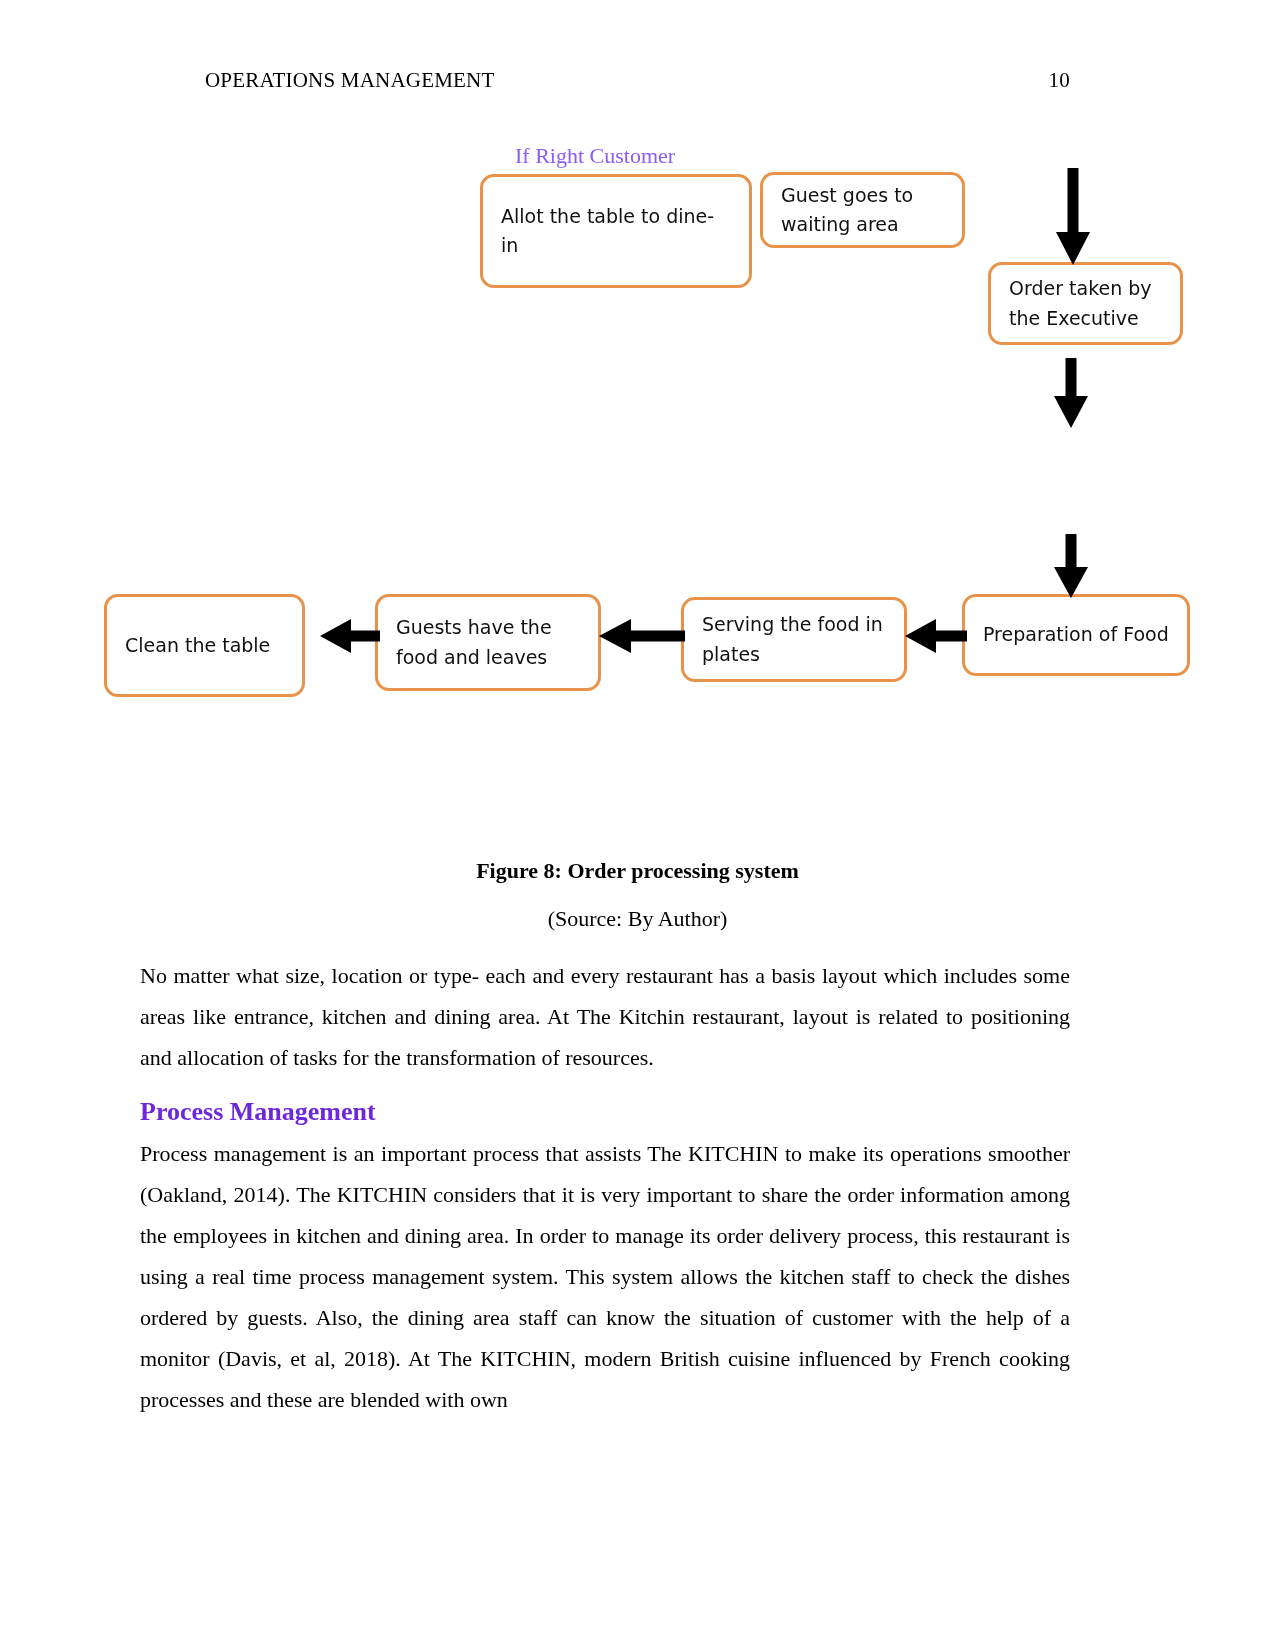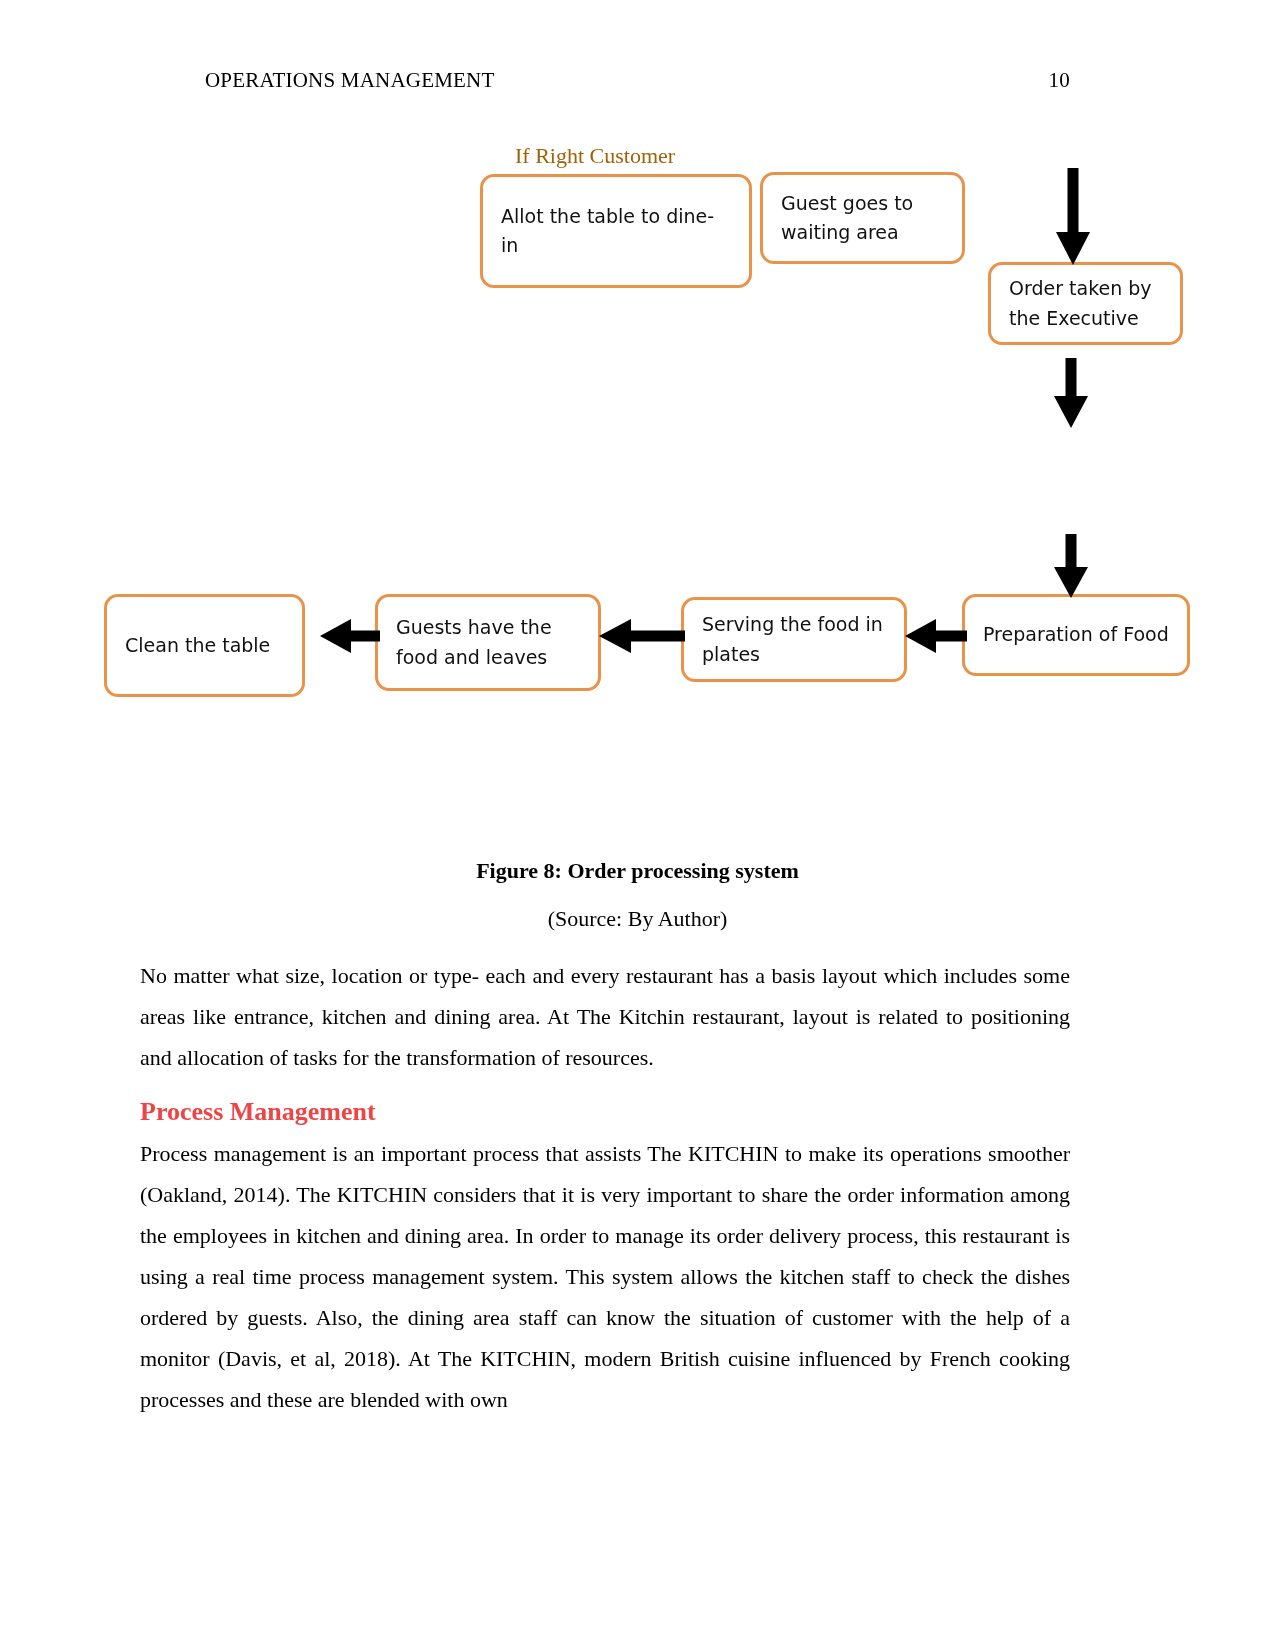--- a/index.html
+++ b/index.html
@@ -52,27 +52,27 @@
     line-height: 1.55;
     color: #111111;
     display: flex;
     align-items: center;
     padding: 6px 18px;
   }
   .fc-label {
     position: absolute;
     font-family: "Liberation Serif", "DejaVu Serif", serif;
     font-size: 22px;
-    color: #a16207;
+    color: #8b5cf6;
     white-space: nowrap;
   }
 
   
   #box-allot     { left: 480px; top: 174px;  width: 272px; height: 114px; }
-  #box-waiting   { left: 760px; top: 172px;  width: 205px; height: 92px; }
+  #box-waiting   { left: 760px; top: 172px;  width: 205px; height: 76px; }
   #box-order-taken { left: 988px; top: 262px; width: 195px; height: 83px; }
   #box-receipt   { left: 962px; top: 424px;  width: 228px; height: 114px; }
   #box-prep      { left: 962px; top: 594px;  width: 228px; height: 82px; }
   #box-serving   { left: 681px; top: 597px;  width: 226px; height: 85px; }
   #box-guests    { left: 375px; top: 594px;  width: 226px; height: 97px; }
   #box-clean     { left: 104px; top: 594px;  width: 201px; height: 103px; }
 
   #label-if-right { left: 515px; top: 143px; }
 
   
@@ -153,17 +153,17 @@
     </div>
 
   </div>
 
   <div style="position:absolute; top:858px; left:0; width:1275px; text-align:center; font-size:22px; font-weight:bold;">Figure 8: Order processing system</div>
 
   <div style="position:absolute; top:906px; left:0; width:1275px; text-align:center; font-size:22px; ">(Source: By Author)</div>
 
   <p style="position:absolute; top:955px; left:140px; width:930px; margin:0; font-size:22px; line-height:41px; text-align:justify;">No matter what size, location or type- each and every restaurant has a basis layout which includes some areas like entrance, kitchen and dining area. At The Kitchin restaurant, layout is related to positioning and allocation of tasks for the transformation of resources.</p>
 
-  <h2 style="position:absolute; top:1097px; left:140px; margin:0; font-size:26px; font-weight:bold; color:#ef4444;">Process Management</h2>
+  <h2 style="position:absolute; top:1097px; left:140px; margin:0; font-size:26px; font-weight:bold; color:#6d28d9;">Process Management</h2>
 
   <p style="position:absolute; top:1133px; left:140px; width:930px; margin:0; font-size:22px; line-height:41px; text-align:justify;">Process management is an important process that assists The KITCHIN to make its operations smoother (Oakland, 2014). The KITCHIN considers that it is very important to share the order information among the employees in kitchen and dining area. In order to manage its order delivery process, this restaurant is using a real time process management system. This system allows the kitchen staff to check the dishes ordered by guests. Also, the dining area staff can know the situation of customer with the help of a monitor (Davis, et al, 2018). At The KITCHIN, modern British cuisine influenced by French cooking processes and these are blended with own</p>
 
 </div>
 
 </body></html>

